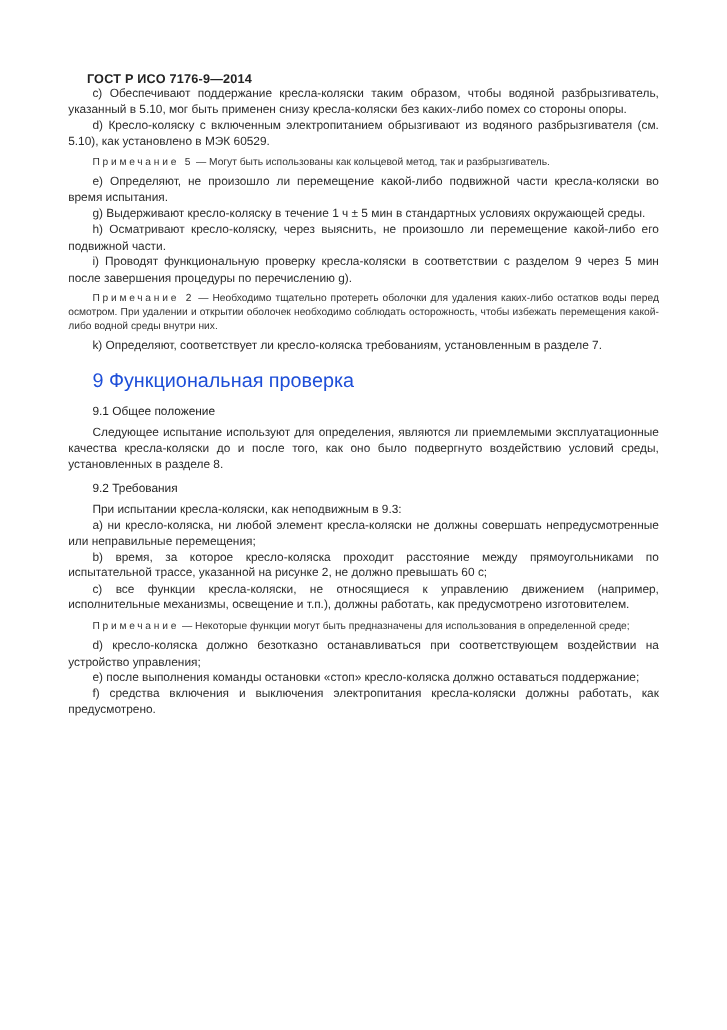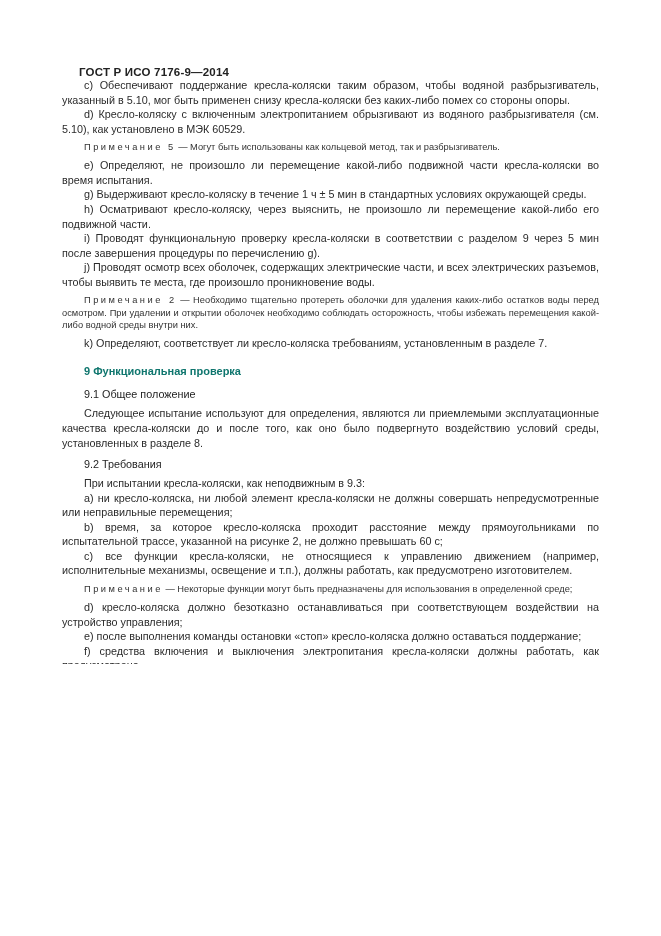--- a/index.html
+++ b/index.html
@@ -46,23 +46,23 @@
     line-height: 12.2px;
     text-align: justify;
     text-indent: 22px;
     color: #333;
     margin: 5px 0 5px 0;
   }
   .note-label {
     letter-spacing: 2.5px;
   }
   .heading1 {
-    font-size: 11px;
-    font-weight: bold;
-    color: #0f766e;
+    font-size: 18px;
+    font-weight: normal;
+    color: #1d4ed8;
     text-indent: 22px;
     margin: 15px 0 11px 0;
   }
   .heading2 {
     font-size: 10.8px;
     font-weight: normal;
     color: #1e1e1e;
     text-indent: 22px;
     margin: 8px 0 6px 0;
   }
@@ -82,21 +82,20 @@
   <div class="running-header">ГОСТ Р ИСО 7176-9—2014</div>
 
   <div class="content" id="content">
       <div class="block paragraph">c) Обеспечивают поддержание кресла-коляски таким образом, чтобы водяной разбрызгиватель, указанный в 5.10, мог быть применен снизу кресла-коляски без каких-либо помех со стороны опоры.</div>
       <div class="block paragraph">d) Кресло-коляску с включенным электропитанием обрызгивают из водяного разбрызгивателя (см. 5.10), как установлено в МЭК 60529.</div>
       <div class="block note"><span class="note-label">Примечание 5</span> — Могут быть использованы как кольцевой метод, так и разбрызгиватель.</div>
       <div class="block paragraph">e) Определяют, не произошло ли перемещение какой-либо подвижной части кресла-коляски во время испытания.</div>
       <div class="block paragraph">g) Выдерживают кресло-коляску в течение 1 ч ± 5 мин в стандартных условиях окружающей среды.</div>
       <div class="block paragraph">h) Осматривают кресло-коляску, через выяснить, не произошло ли перемещение какой-либо его подвижной части.</div>
       <div class="block paragraph">i) Проводят функциональную проверку кресла-коляски в соответствии с разделом 9 через 5 мин после завершения процедуры по перечислению g).</div>
-      <div class="block paragraph">j) Проводят осмотр всех оболочек, содержащих электрические части, и всех электрических разъемов, чтобы выявить те места, где произошло проникновение воды.</div>
       <div class="block note"><span class="note-label">Примечание 2</span> — Необходимо тщательно протереть оболочки для удаления каких-либо остатков воды перед осмотром. При удалении и открытии оболочек необходимо соблюдать осторожность, чтобы избежать перемещения какой-либо водной среды внутри них.</div>
       <div class="block paragraph">k) Определяют, соответствует ли кресло-коляска требованиям, установленным в разделе 7.</div>
       <div class="block heading1">9 Функциональная проверка</div>
       <div class="block heading2">9.1 Общее положение</div>
       <div class="block paragraph">Следующее испытание используют для определения, являются ли приемлемыми эксплуатационные качества кресла-коляски до и после того, как оно было подвергнуто воздействию условий среды, установленных в разделе 8.</div>
       <div class="block heading2">9.2 Требования</div>
       <div class="block paragraph">При испытании кресла-коляски, как неподвижным в 9.3:</div>
       <div class="block paragraph">a) ни кресло-коляска, ни любой элемент кресла-коляски не должны совершать непредусмотренные или неправильные перемещения;</div>
       <div class="block paragraph">b) время, за которое кресло-коляска проходит расстояние между прямоугольниками по испытательной трассе, указанной на рисунке 2, не должно превышать 60 с;</div>
       <div class="block paragraph">c) все функции кресла-коляски, не относящиеся к управлению движением (например, исполнительные механизмы, освещение и т.п.), должны работать, как предусмотрено изготовителем.</div>

